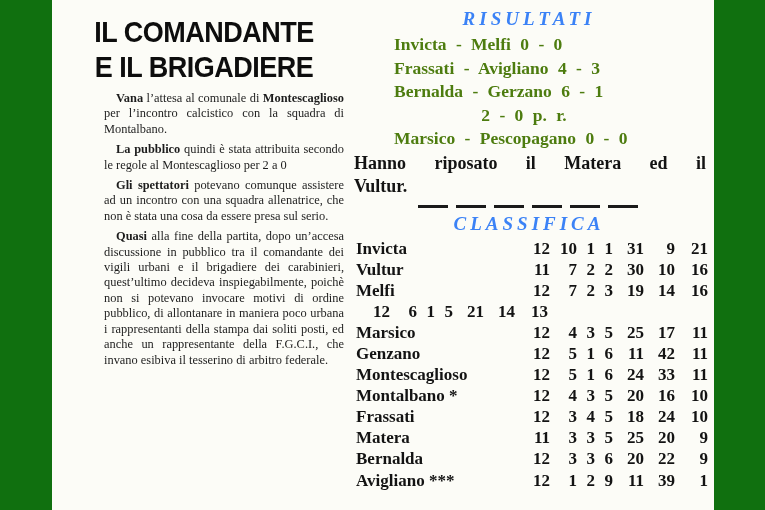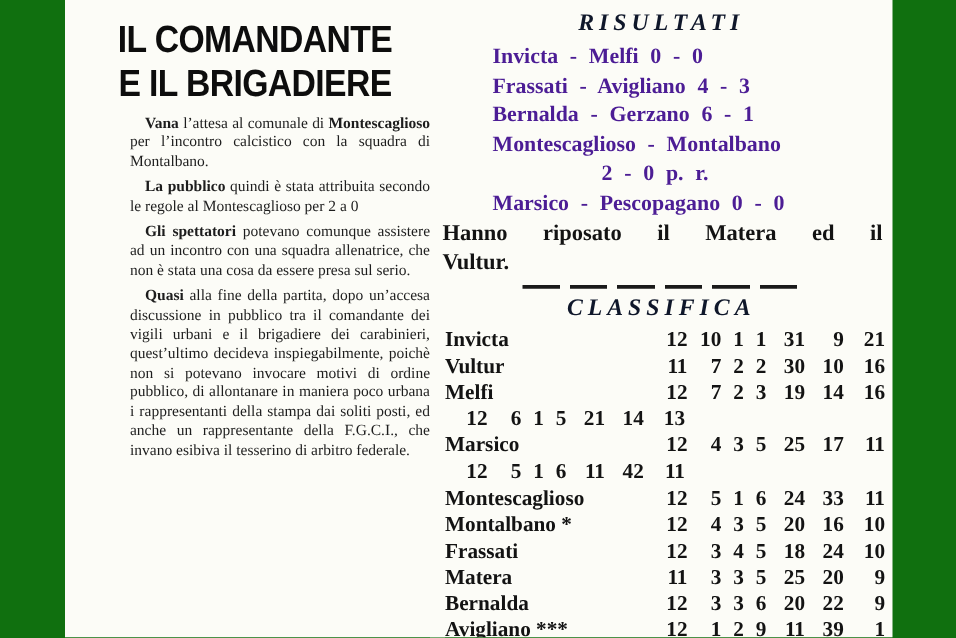--- a/index.html
+++ b/index.html
@@ -44,30 +44,30 @@
   .article-body p { margin: 0 0 5px 0; text-indent: 12px; }
   .lead { font-weight: bold; }
 
   
   .section-heading {
     text-align: center;
     font-weight: bold;
     font-style: italic;
     font-size: 19px;
     letter-spacing: 4px;
-    color: #0f172a;
+    color: #3b82f6;
   }
   #risultati-heading { padding-top: 8px; }
   .results {
     padding: 3px 10px 0 14px;
     font-weight: bold;
     font-size: 17.5px;
     line-height: 23.5px;
     word-spacing: 5px;
-    color: #4c1d95;
+    color: #4d7c0f;
   }
   .result-line { text-indent: 36px; white-space: nowrap; }
   .result-continuation { text-align: center; text-indent: 0; padding-right: 14px; }
   .results-note {
     padding: 1px 8px 0 10px;
     font-weight: bold;
     font-size: 18px;
     line-height: 23px;
     color: #131313;
   }
@@ -111,21 +111,20 @@
   </div>
 </div>
 
 <div class="clip" id="right-clip">
   <div class="section-heading" id="risultati-heading">RISULTATI</div>
 
   <div class="results">
     <div class="result-line">Invicta - Melfi 0 - 0</div>
     <div class="result-line">Frassati - Avigliano 4 - 3</div>
     <div class="result-line">Bernalda - Gerzano 6 - 1</div>
-    <div class="result-line">Montescaglioso - Montalbano</div>
     <div class="result-line result-continuation">2 - 0 p. r.</div>
     <div class="result-line">Marsico - Pescopagano 0 - 0</div>
   </div>
 
   <div class="results-note">
     <div class="justify-line">Hanno riposato il Matera ed il</div>
     <div>Vultur.</div>
   </div>
 
   <div class="rule"></div>
@@ -176,20 +175,21 @@
       <span class="team">Marsico</span>
       <span class="num c-g">12</span>
       <span class="num c-w">4</span>
       <span class="num c-d">3</span>
       <span class="num c-l">5</span>
       <span class="num c-gf">25</span>
       <span class="num c-ga">17</span>
       <span class="num c-p">11</span>
     </div>
     <div class="standings-row">
+      <span class="team">Genzano</span>
       <span class="num c-g">12</span>
       <span class="num c-w">5</span>
       <span class="num c-d">1</span>
       <span class="num c-l">6</span>
       <span class="num c-gf">11</span>
       <span class="num c-ga">42</span>
       <span class="num c-p">11</span>
     </div>
     <div class="standings-row">
       <span class="team">Montescaglioso</span>

